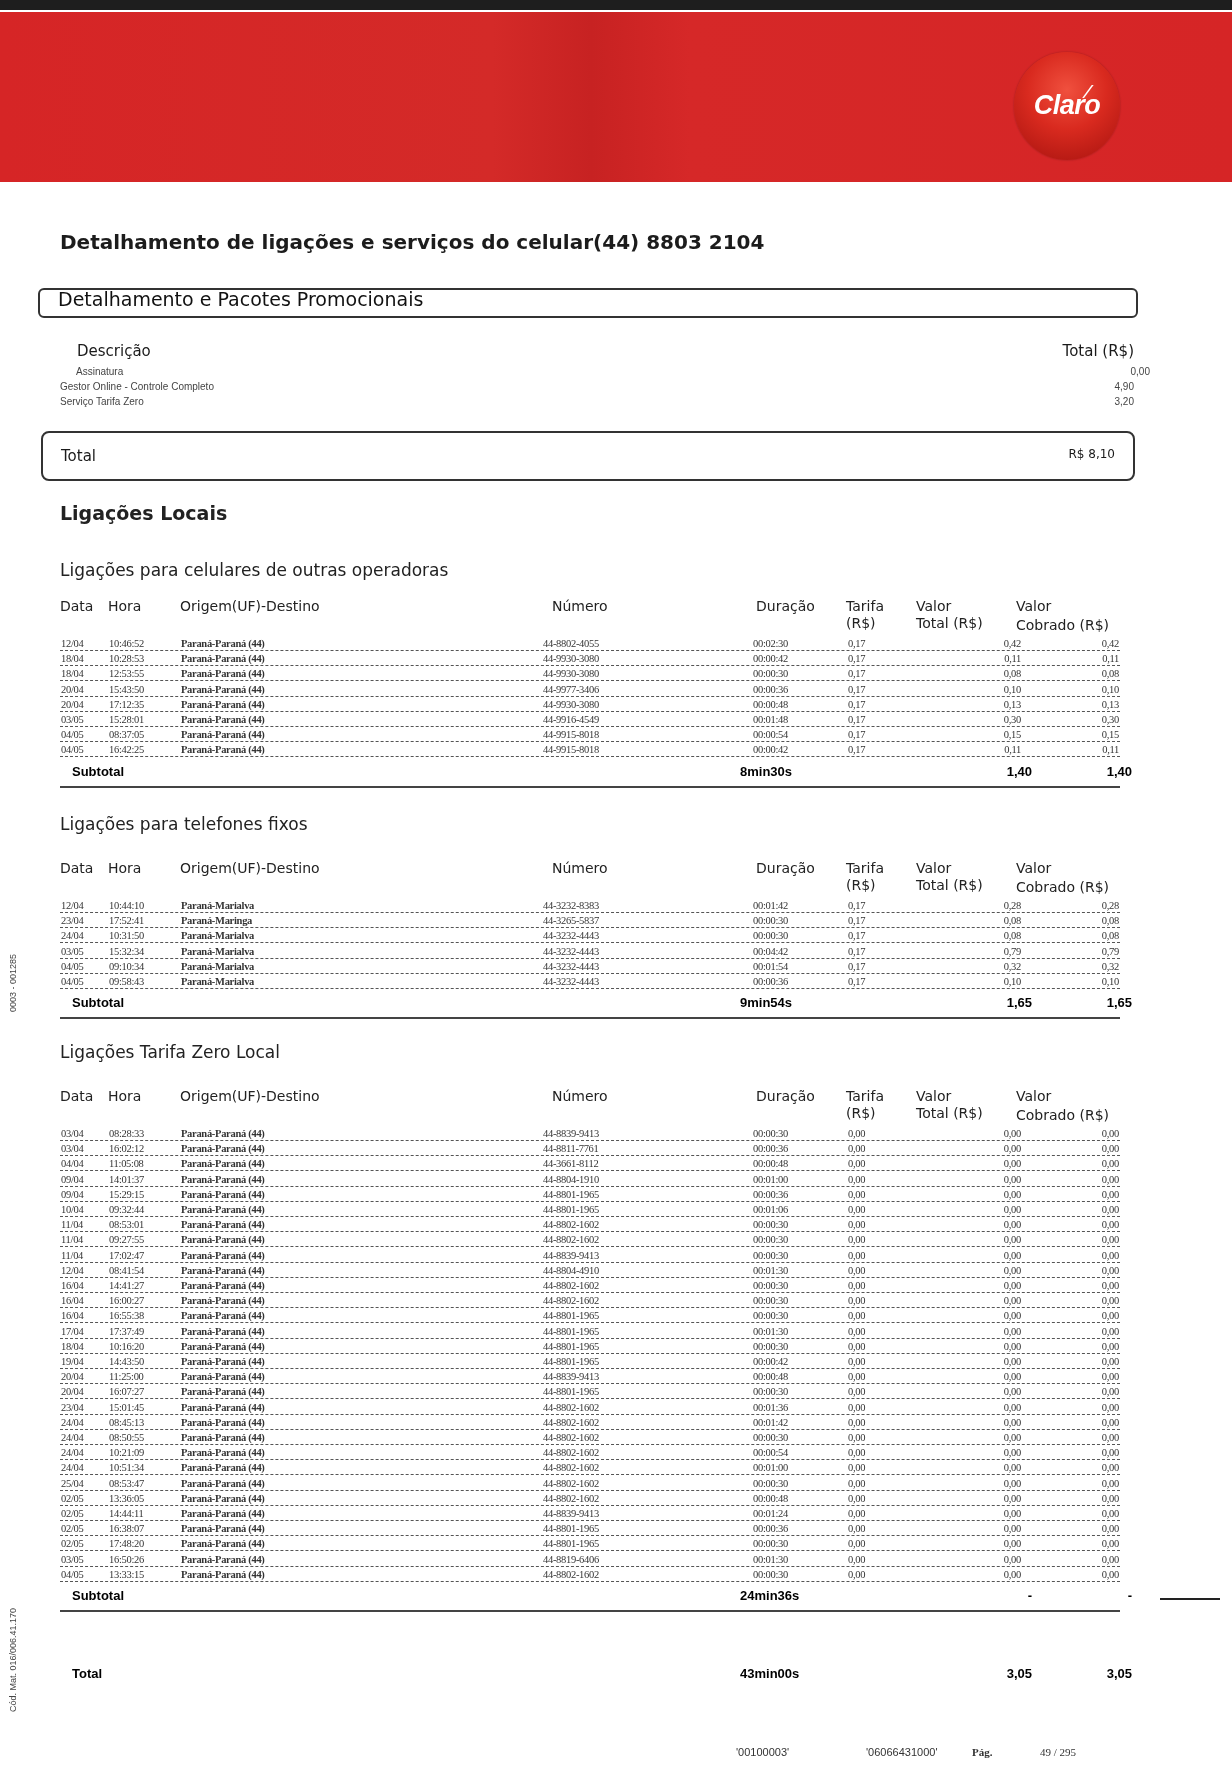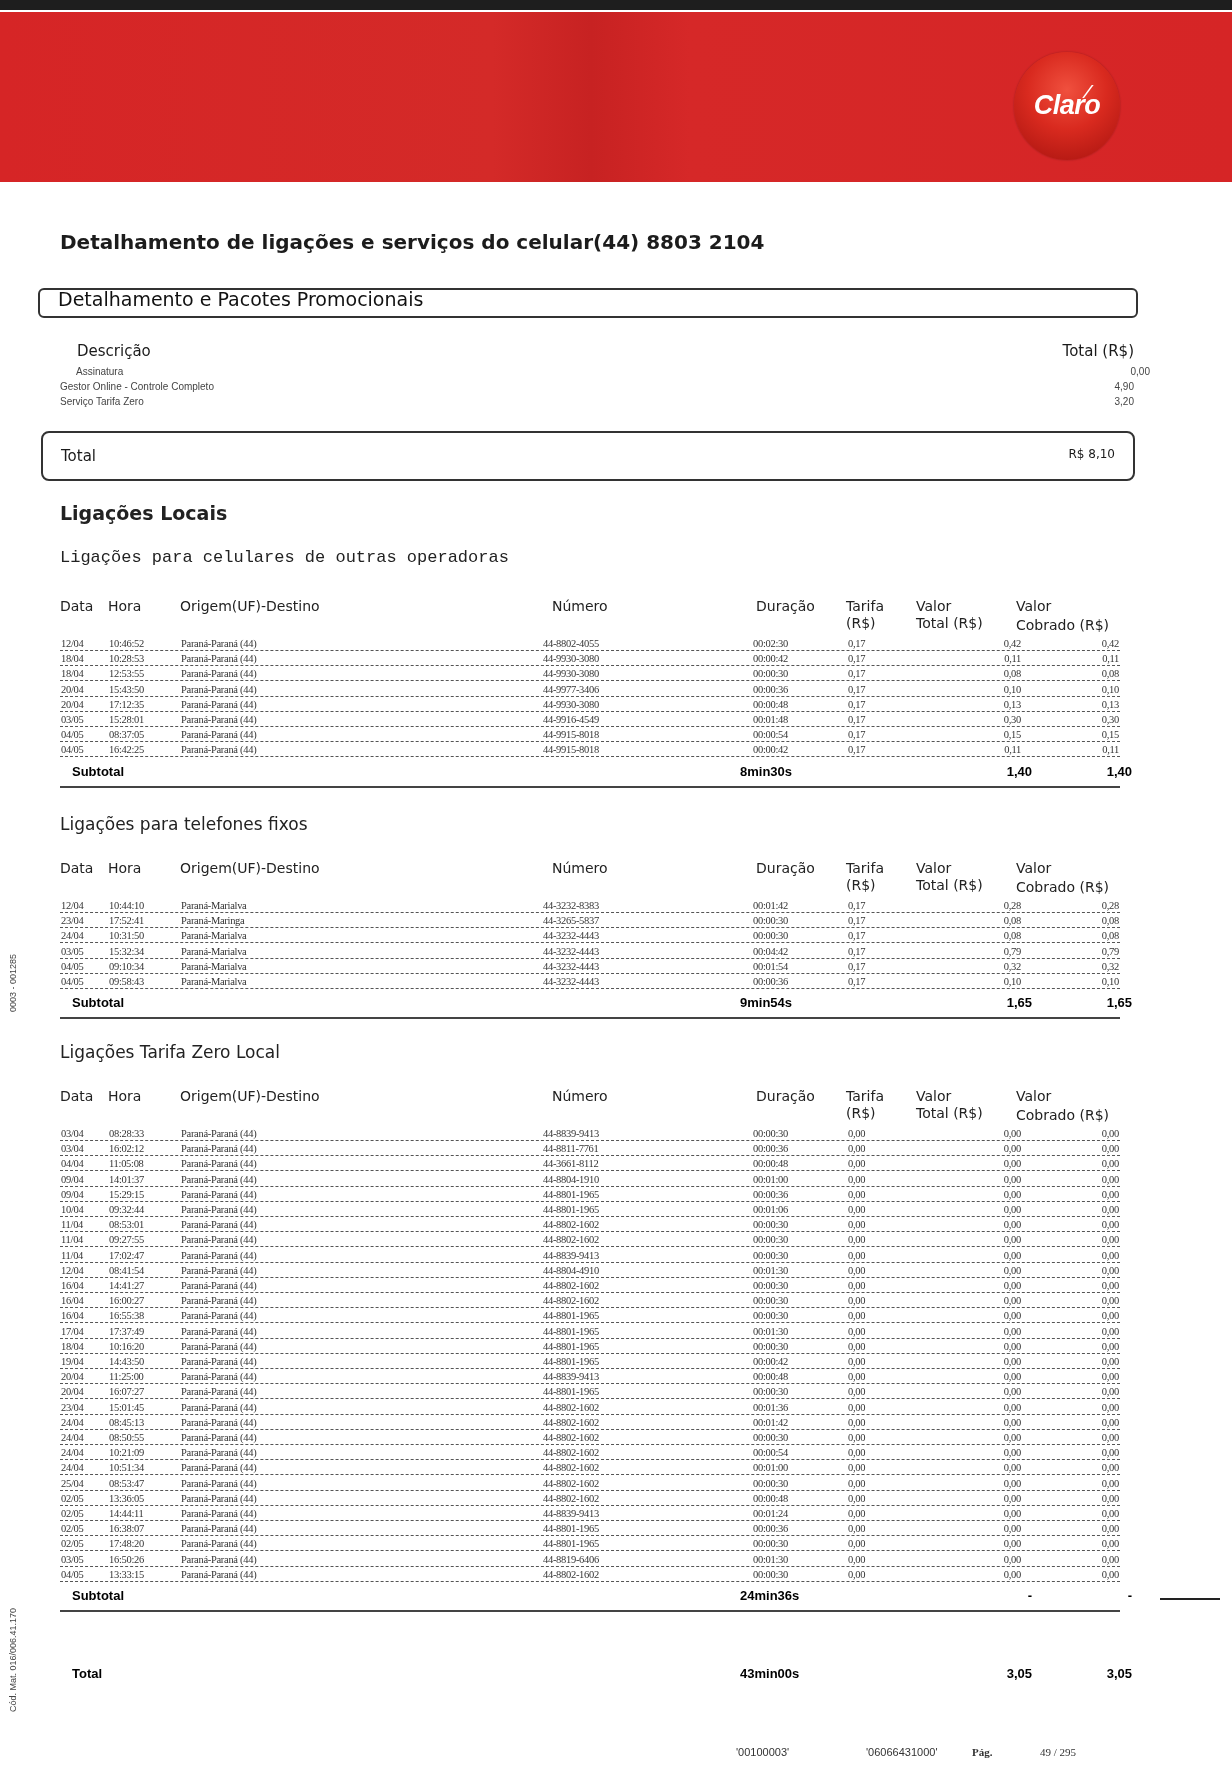--- a/index.html
+++ b/index.html
@@ -43,21 +43,21 @@
   .thead { position: absolute; left: 60px; width: 1060px; height: 40px; font-size: 14px; color: #222; }
   .thead span { position: absolute; }
   .row {
     position: absolute; left: 60px; width: 1060px; height: 12px; font-size: 10.5px;
     font-family: "Liberation Serif", serif; color: #333; letter-spacing: -0.3px;
     border-bottom: 1px dashed #555; line-height: 11px;
   }
   .row span { position: absolute; background: #fff; padding: 0 1px; }
   .c-data { left: 0; }
   .c-hora { left: 48px; }
-  .c-orig { left: 120px; }
+  .c-orig { left: 120px; font-weight: bold; }
   .c-num { left: 482px; }
   .c-dur { left: 692px; }
   .c-tar { left: 787px; }
   .c-vt { left: 900px; width: 60px; text-align: right; }
   .c-vc { right: 0; text-align: right; }
   .subtotal {
     position: absolute; left: 72px; width: 1060px; height: 20px;
     font-family: "Liberation Sans", sans-serif; font-weight: bold; font-size: 13px; color: #000000;
   }
   .subtotal span { position: absolute; top: 2px; }
@@ -93,21 +93,21 @@
   </div>
 
 <div class="total-box">
   <span class="l">Total</span>
   <span class="r">R$ 8,10</span>
 </div>
 
 <div class="h2">Ligações Locais</div>
 
 <div id="call-sections">
-    <div class="h3" style="top: 548px; font-family: Liberation Mono, monospace;">Ligações para celulares de outras operadoras</div>
+    <div class="h3" style="top: 560px;">Ligações para celulares de outras operadoras</div>
     <div class="thead" style="top: 598px;">
       <span style="left: 0px; top: 0px;">Data</span>
       <span style="left: 48px; top: 0px;">Hora</span>
       <span style="left: 120px; top: 0px;">Origem(UF)-Destino</span>
       <span style="left: 492px; top: 0px;">Número</span>
       <span style="left: 696px; top: 0px;">Duração</span>
       <span style="left: 786px; top: 0px;">Tarifa</span>
       <span style="left: 786px; top: 17px;">(R$)</span>
       <span style="left: 856px; top: 0px;">Valor</span>
       <span style="left: 856px; top: 17px;">Total (R$)</span>

